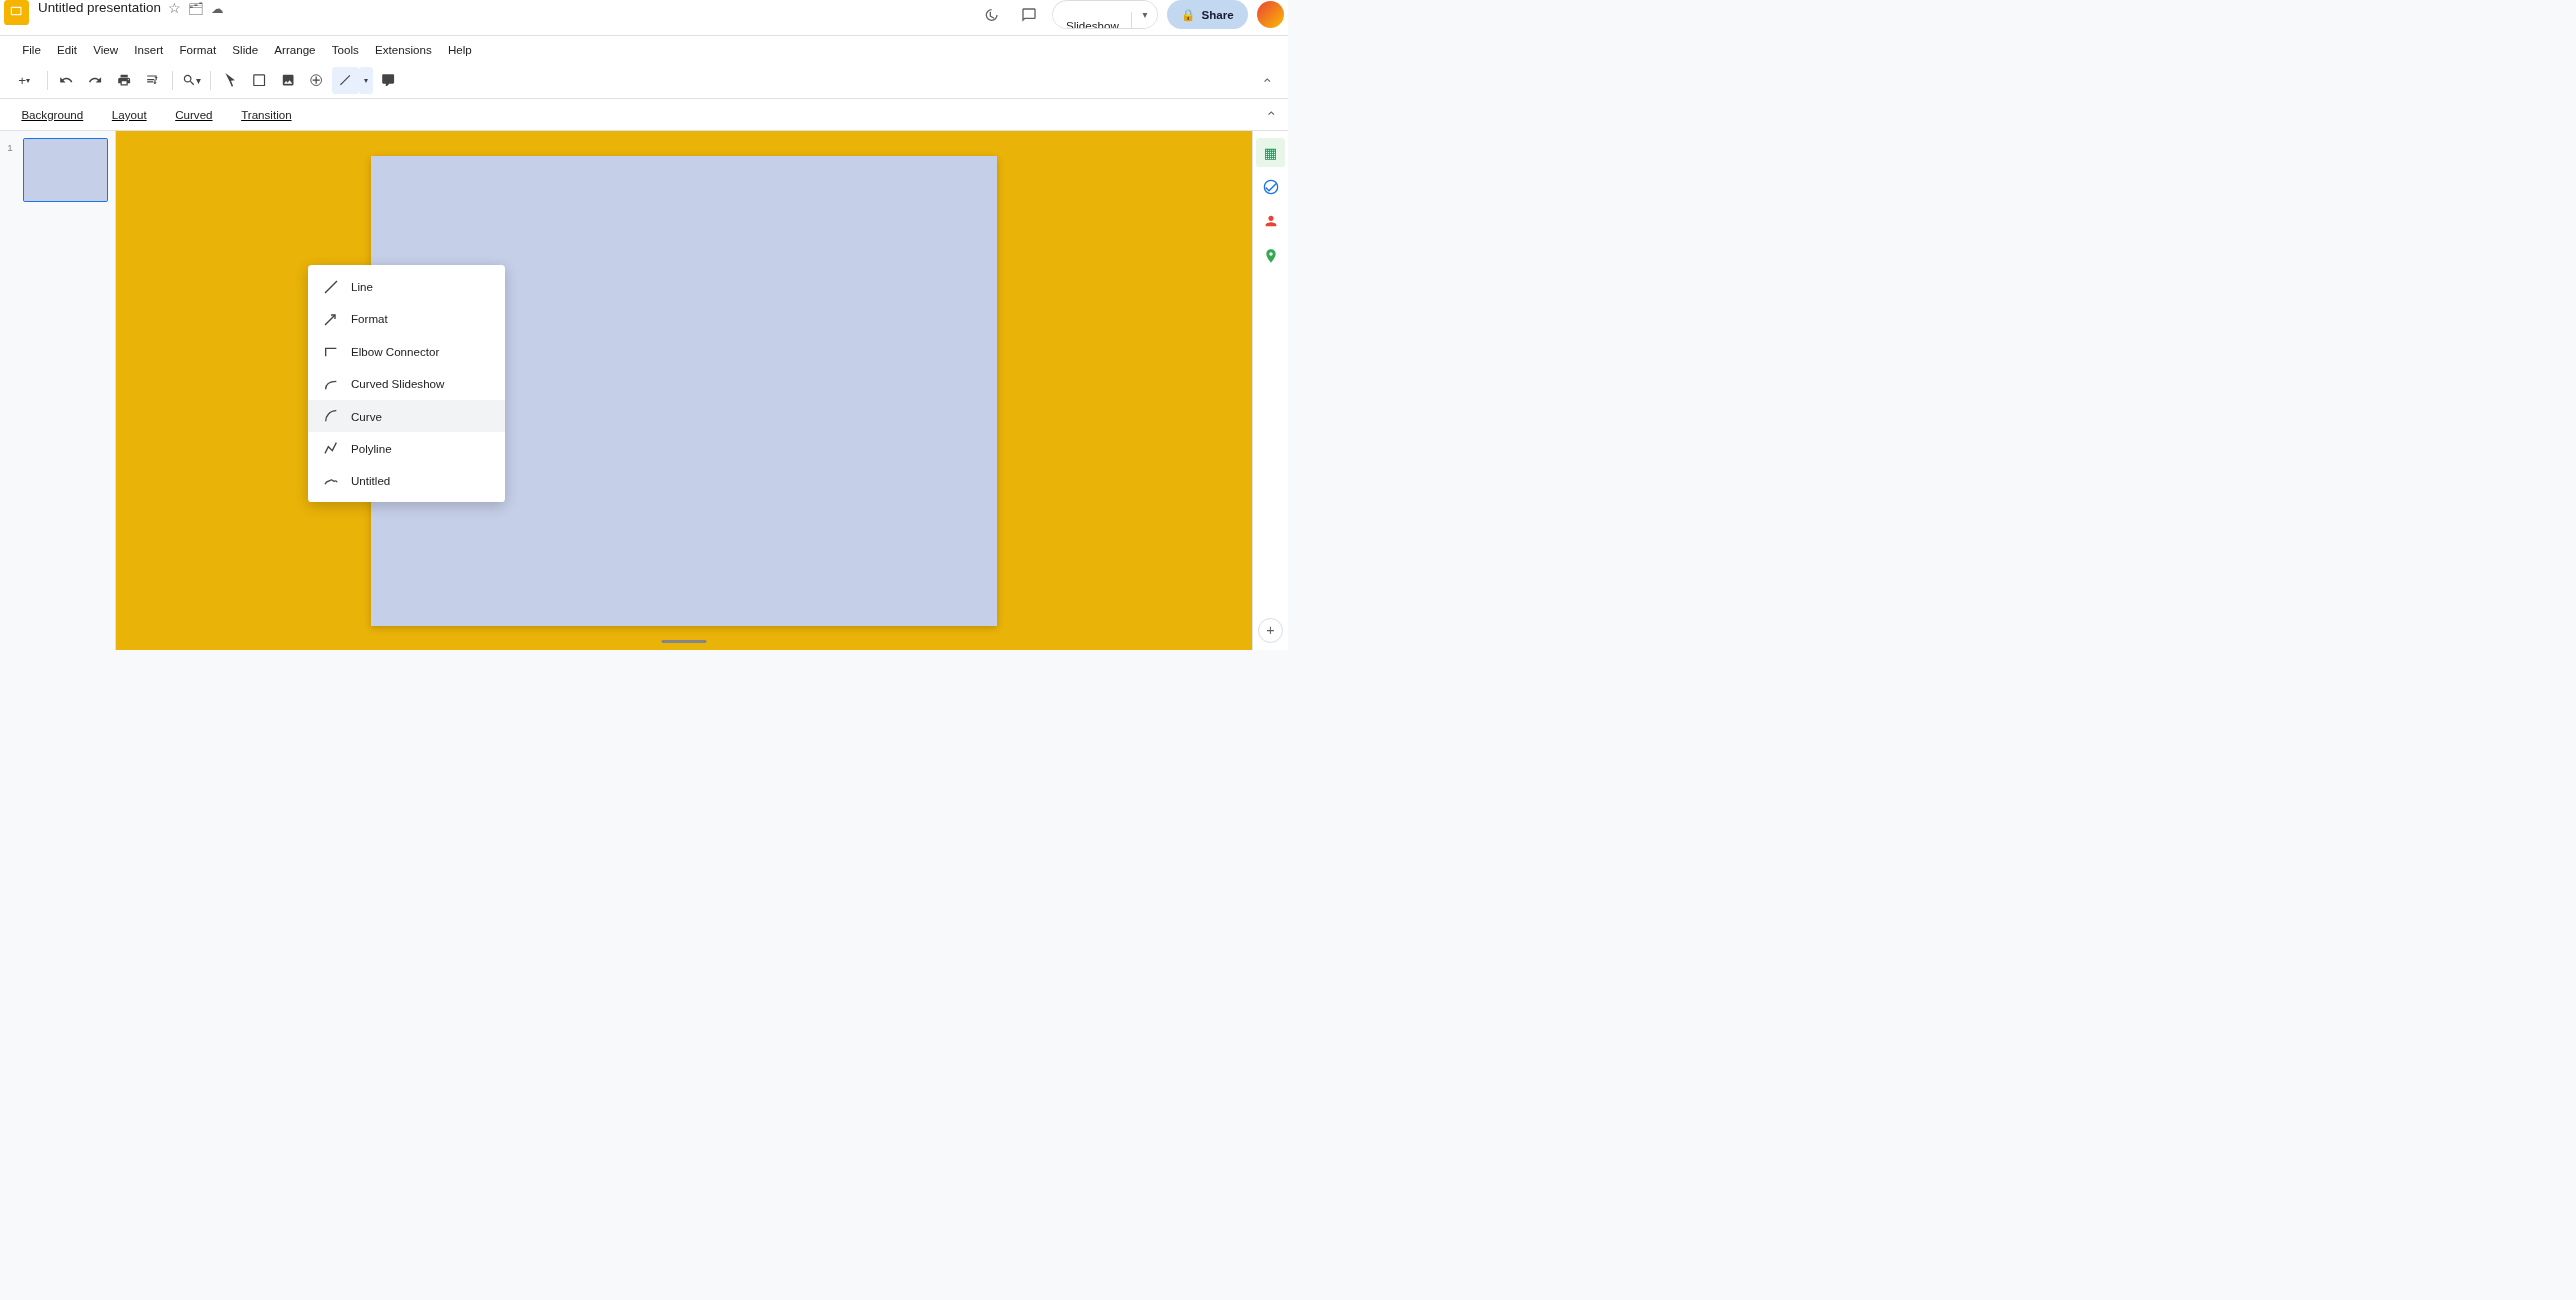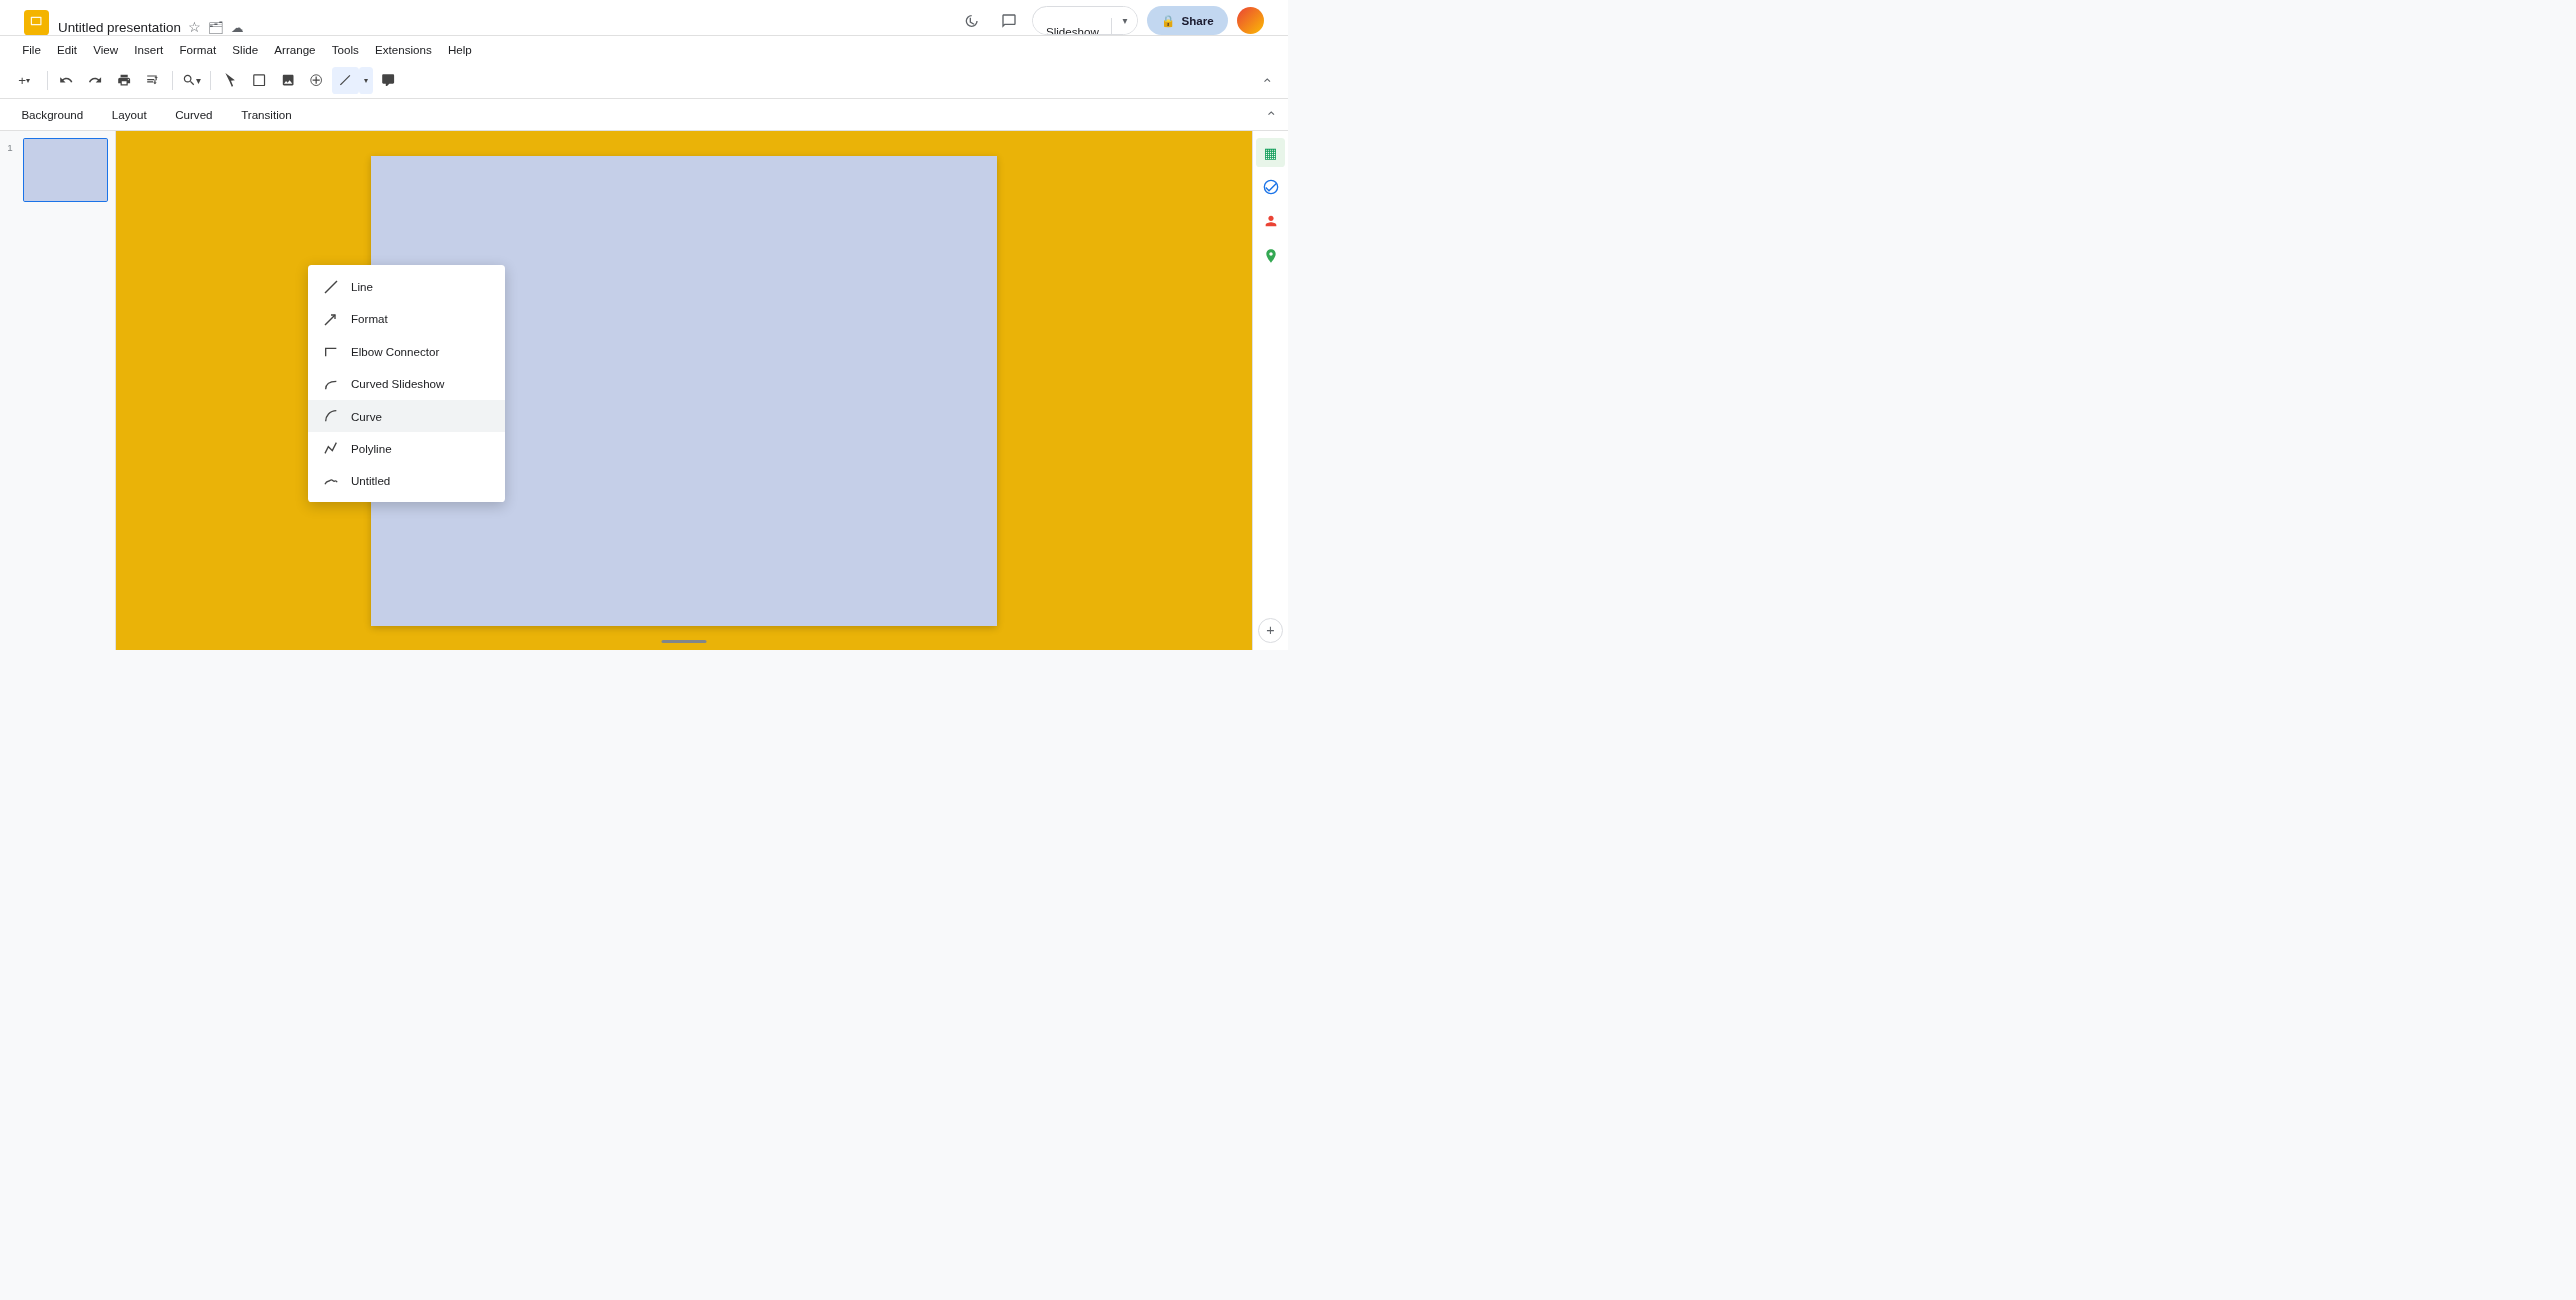--- a/index.html
+++ b/index.html
@@ -1,23 +1,23 @@
 <!DOCTYPE html>
 <html style="font-size:14.3px"><head>
   <meta charset="utf-8">
   <style>
     * { box-sizing: border-box; margin: 0; padding: 0; }
     body { font-family: 'Arial', sans-serif; background: #f8f9fa; overflow: hidden; width: 1288px; height: 650px; }
 
     
     #title-bar {
       display: flex;
-      align-items: flex-end;
+      align-items: flex-start;
       height: 36px;
-      padding: 0 24px;
+      padding: 0 4px;
       background: #fff;
       border-bottom: 0.9px solid #e0e0e0;
     }
     #app-logo {
       width: 25px; height: 25px;
       background: #f4b400;
       border-radius: 3.6px;
       display: flex; align-items: center; justify-content: center;
       margin-right: 9px;
       flex-shrink: 0;
@@ -144,20 +144,21 @@
 
     
     #format-bar {
       display: flex;
       align-items: center;
       height: 32px;
       padding: 0 10.7px;
       background: #fff;
       border-bottom: 0.9px solid #e0e0e0;
       gap: 7.2px;
+      text-decoration: underline;
     }
     .format-btn {
       padding: 2.7px 10.7px;
       font-size: 11.6px;
       border: none; background: none;
       cursor: pointer;
       color: #202124;
       border-radius: 3.6px;
     }
     #collapse-btn {

